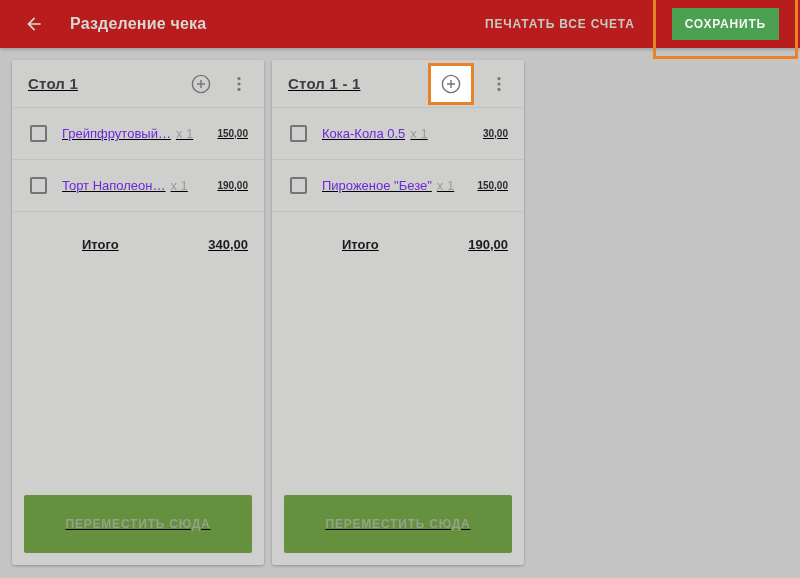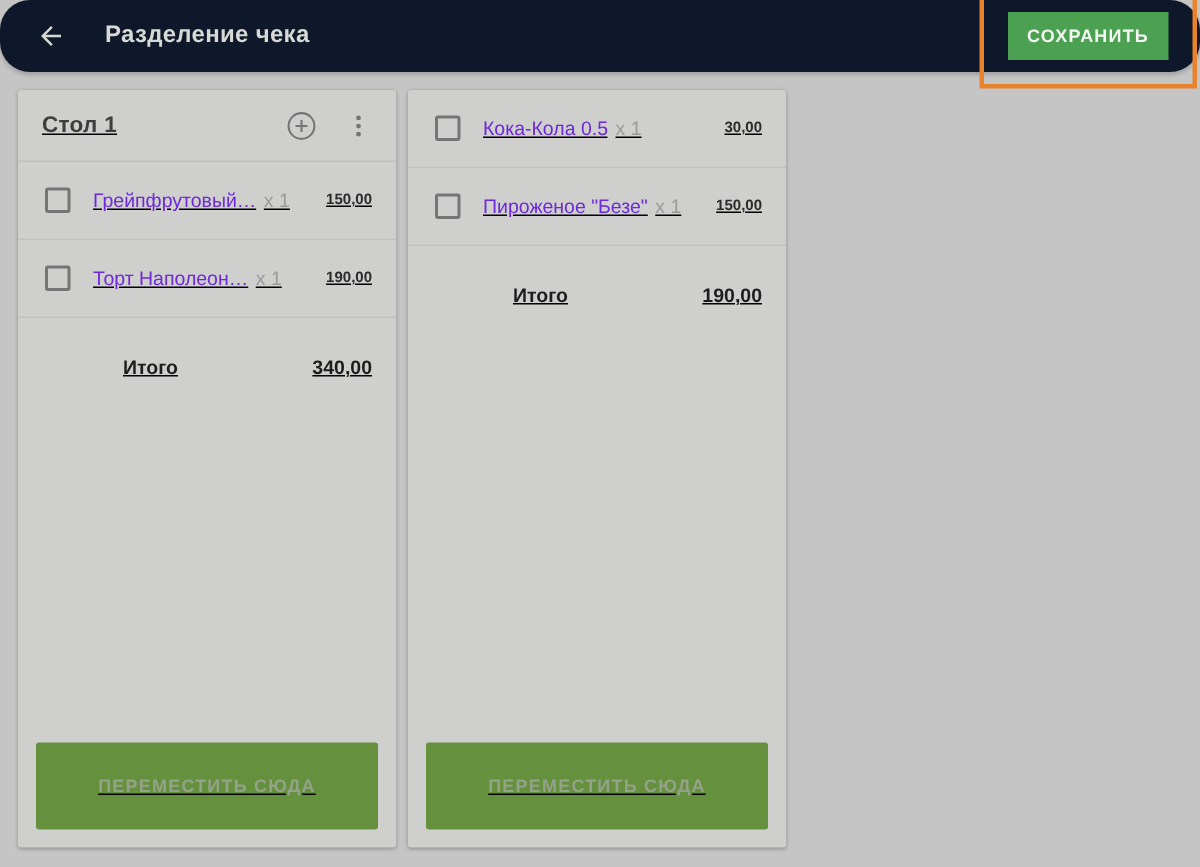--- a/index.html
+++ b/index.html
@@ -4,25 +4,25 @@
 <style>
   * { margin:0; padding:0; box-sizing:border-box; }
   html,body { width:800px; height:578px; overflow:hidden; }
   body {
     font-family:"Liberation Sans","DejaVu Sans",sans-serif;
     background:#c5c5c6;
     position:relative;
   }
   
   .appbar {
-    height:48px; background:#0f172a;
+    height:48px; background:#b91c1c;
     display:flex; align-items:center;
     padding:0 2px 0 16px;
     box-shadow:0 2px 3px rgba(0,0,0,0.18);
-    position:relative; z-index:2;border-radius:20px;
+    position:relative; z-index:2;
   }
   .back-btn { width:36px; height:36px; display:flex; align-items:center; justify-content:center; cursor:pointer; flex:0 0 auto; }
   .appbar-title { font-size:16px; font-weight:bold; color:#d6d9d4; margin-left:18px; letter-spacing:0.2px; }
   .appbar-spacer { flex:1; }
   .print-btn {
     background:none; border:none; cursor:pointer;
     font-family:inherit; font-size:12px; font-weight:bold;
     color:#c3ccc1; letter-spacing:0.8px; padding:10px 8px; margin-right:10px;
   }
   .save-highlight {
@@ -97,20 +97,21 @@
 <body>
 
 <header class="appbar">
   <span class="back-btn">
     <svg width="20" height="20" viewBox="0 0 24 24">
         <path d="M20 11H7.83l5.59-5.59L12 4l-8 8 8 8 1.41-1.41L7.83 13H20v-2z" fill="#d6d9d4"></path>
       </svg>
   </span>
   <h1 class="appbar-title">Разделение чека</h1>
   <div class="appbar-spacer"></div>
+  <button class="print-btn">ПЕЧАТАТЬ ВСЕ СЧЕТА</button>
   <div class="save-highlight">
     <button class="save-btn">СОХРАНИТЬ</button>
   </div>
 </header>
 
 <main class="content">
 
   <section class="card">
     <div class="card-header">
       <span class="card-title">Стол 1</span>
@@ -142,20 +143,38 @@
     </div>
     <div class="total-row">
       <span class="total-label">Итого</span>
       <span class="total-value">340,00</span>
     </div>
     <div class="card-fill"></div>
     <button class="move-btn">ПЕРЕМЕСТИТЬ СЮДА</button>
   </section>
 
   <section class="card">
+    <div class="card-header">
+      <span class="card-title">Стол 1 - 1</span>
+      <span class="add-highlight">
+        <span class="icon-btn">
+          <svg width="24" height="24" viewBox="0 0 24 24">
+              <circle cx="12" cy="12" r="8.6" fill="none" stroke="#757575" stroke-width="1.4"></circle>
+              <path d="M12 8v8M8 12h8" stroke="#757575" stroke-width="1.4"></path>
+            </svg>
+        </span>
+      </span>
+      <span class="icon-btn kebab-btn">
+        <svg width="20" height="20" viewBox="0 0 24 24">
+            <circle cx="12" cy="5.5" r="1.9" fill="#757575"></circle>
+            <circle cx="12" cy="12" r="1.9" fill="#757575"></circle>
+            <circle cx="12" cy="18.5" r="1.9" fill="#757575"></circle>
+          </svg>
+      </span>
+    </div>
     <div class="row">
       <span class="checkbox"></span>
       <span class="item-name">Кока-Кола 0.5</span>
       <span class="item-qty">x 1</span>
       <span class="item-price">30,00</span>
     </div>
     <div class="row">
       <span class="checkbox"></span>
       <span class="item-name">Пироженое "Безе"</span>
       <span class="item-qty">x 1</span>

